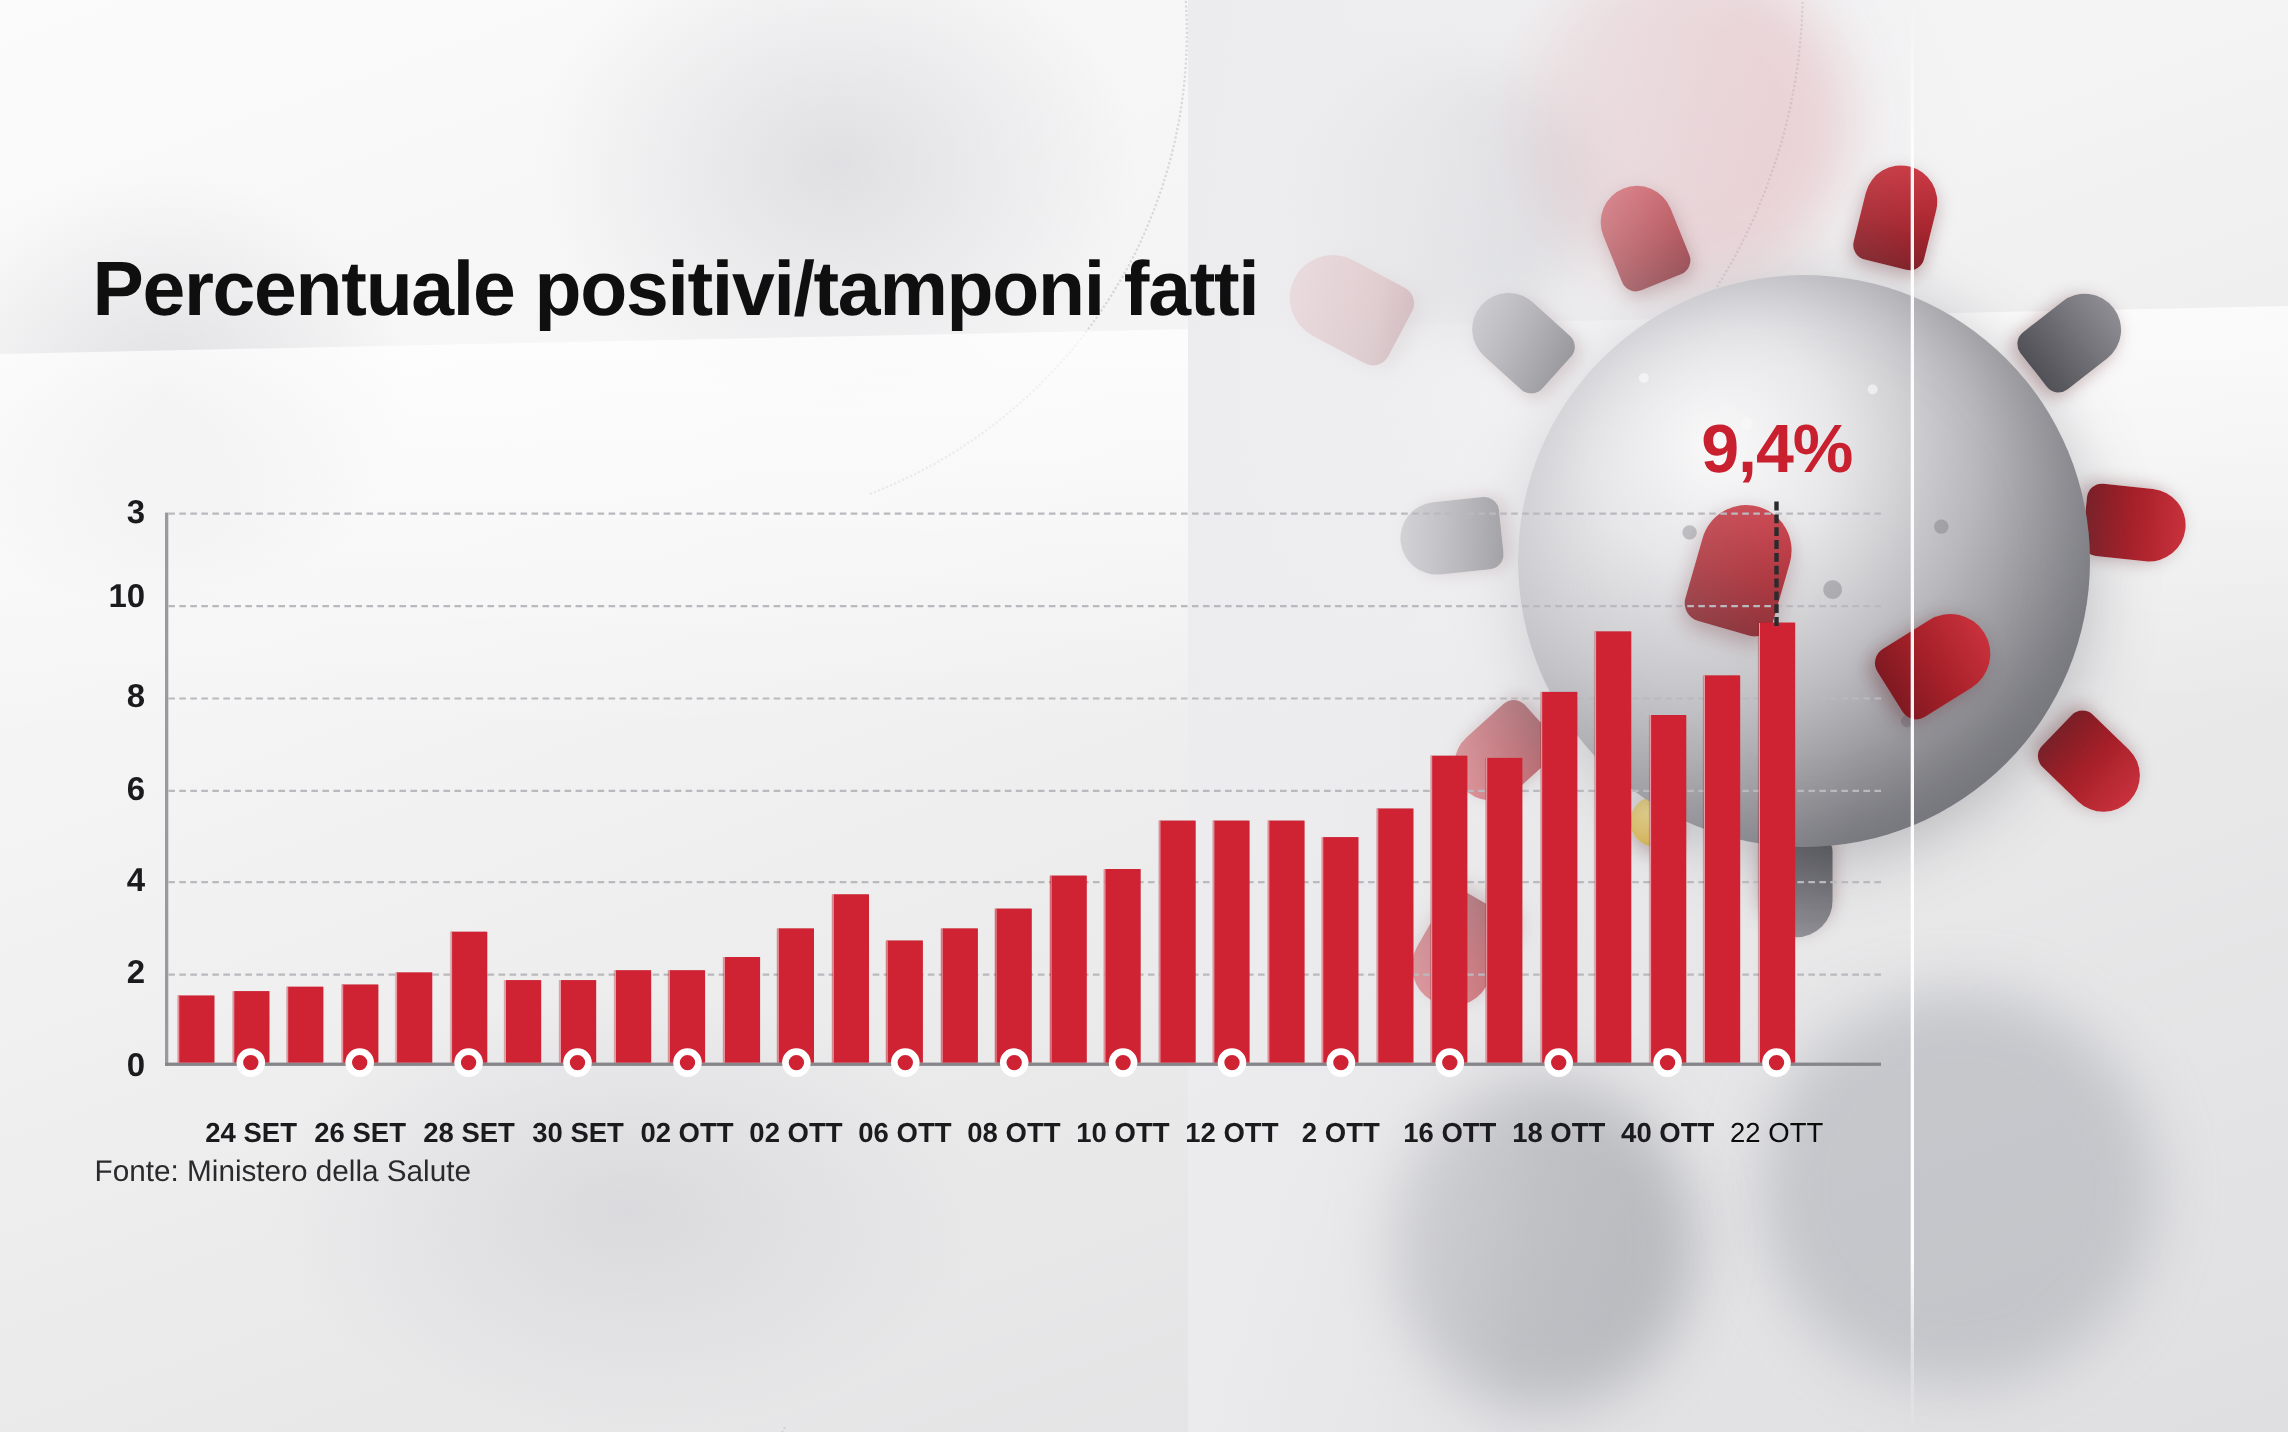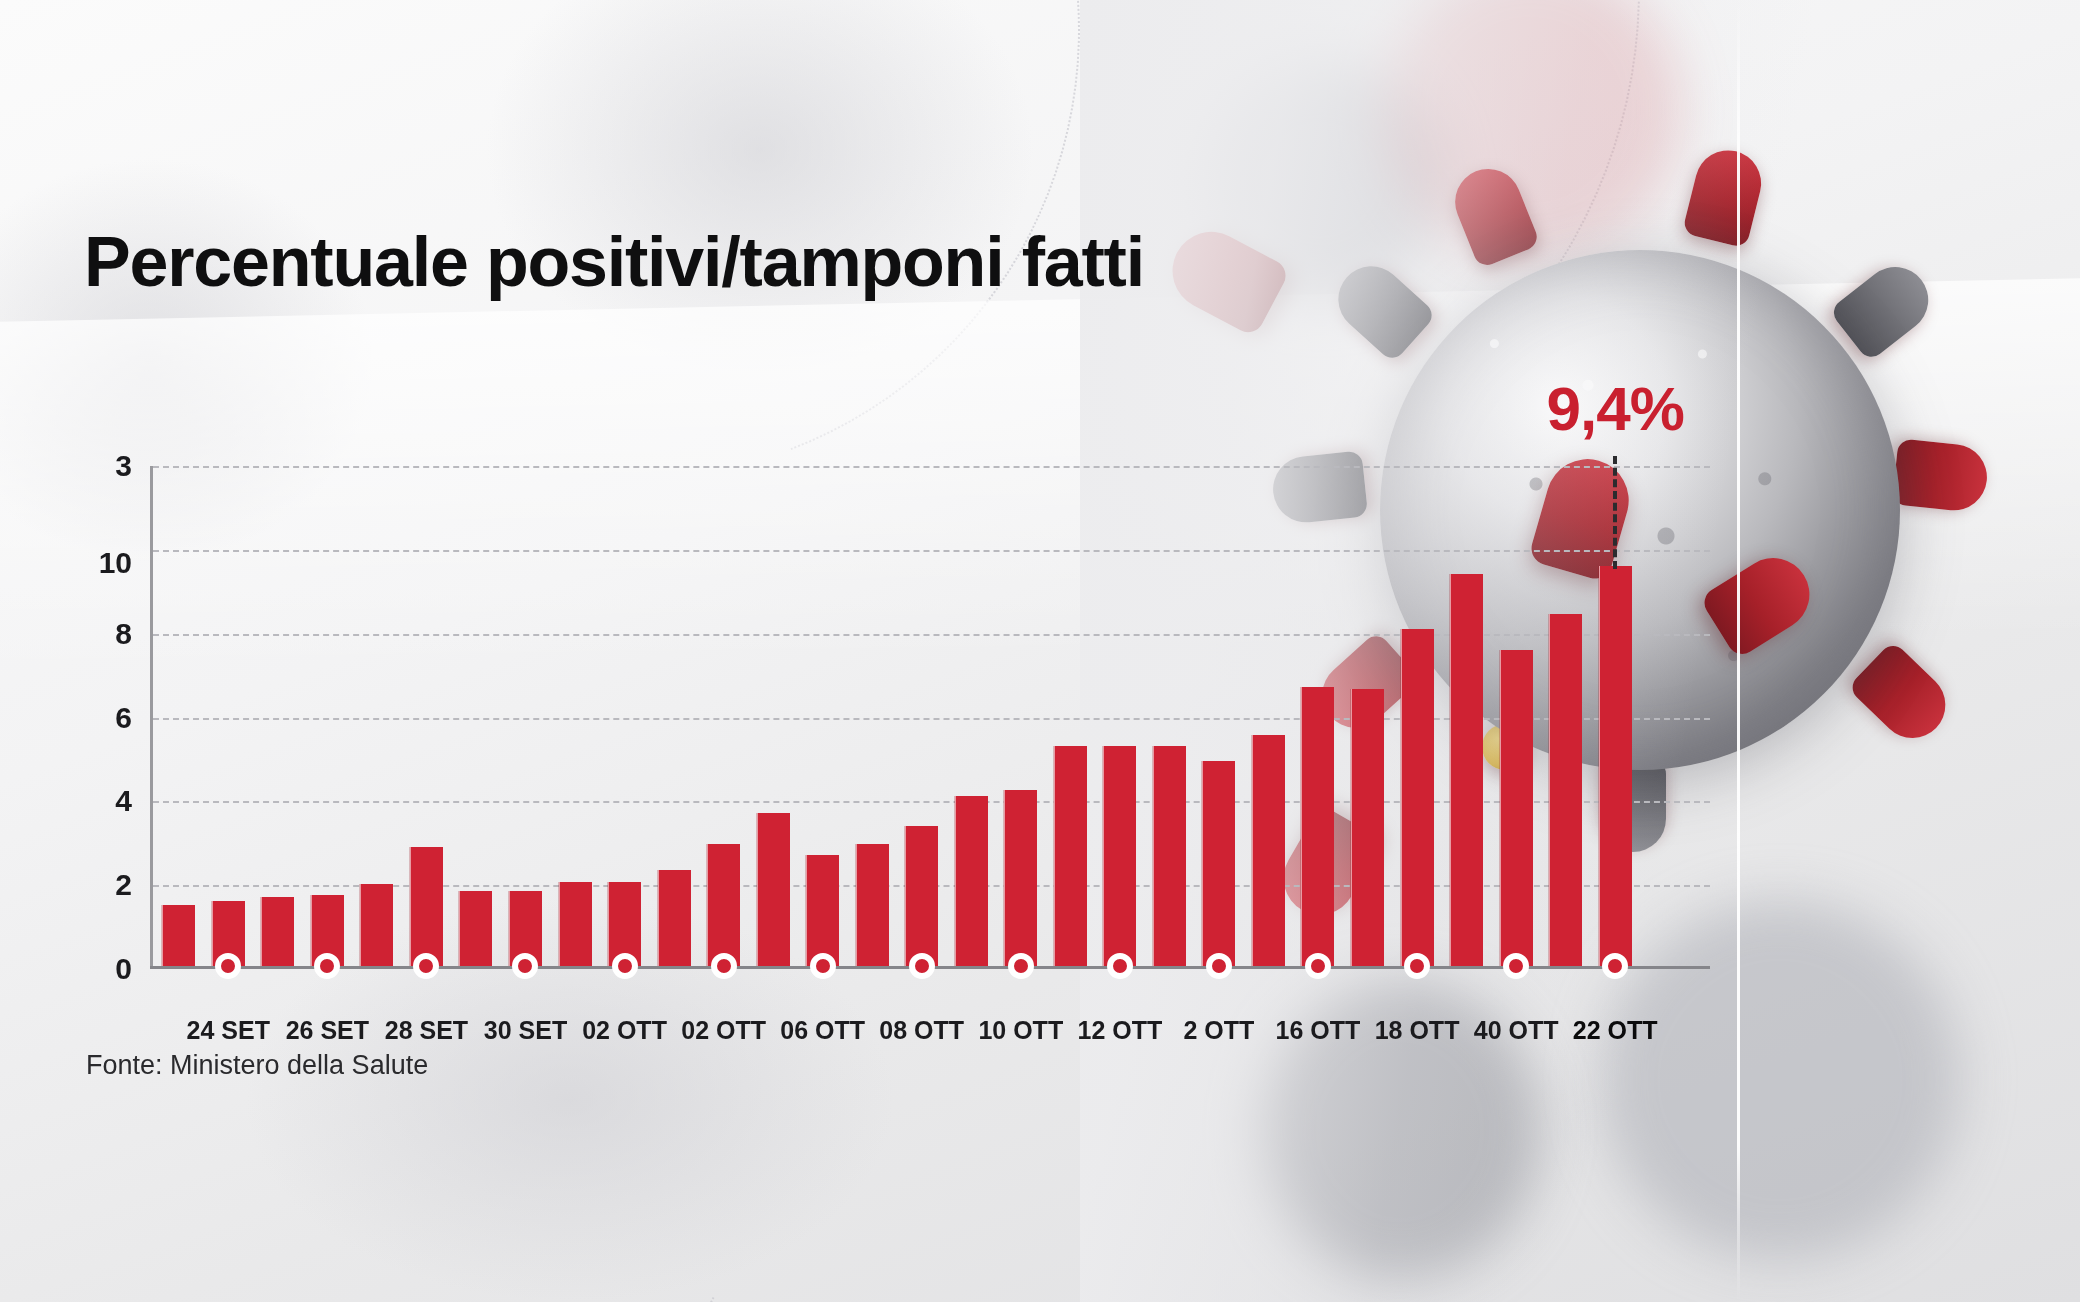--- a/index.html
+++ b/index.html
@@ -158,21 +158,21 @@
   }
   #xlabels {
     position:absolute; left:4px; right:0; top:503px; height:46px;
     display:flex; z-index:9;align-items:center;
   }
   .xlab-slot { flex:1 1 0; position:relative; }
   .xlab {
     position:absolute; top:24px; left:50%; transform:translateX(-50%);
     font-size:25px; font-weight:700; color:#1b1b1e; white-space:nowrap;
   }
-  .xlab.highlight { color:#0b0b0c; font-weight:700; }
+  .xlab.highlight { color:#0b0b0c; font-weight:400; }
 
   
   #callout-value {
     position:absolute; z-index:12;
     font-size:62px; font-weight:700; color:#c9202f;
     letter-spacing:-1px; white-space:nowrap;
     transform:translate(-50%,-100%);
   }
   #callout-stem {
     position:absolute; z-index:11; width:0;
@@ -236,21 +236,21 @@
         <div class="gridline" style="top: 167.667px;"></div>
         <div class="gridline" style="top: 83.8333px;"></div>
         <div class="gridline" style="top: 0px;"></div>
       </div>
     <div id="yticks">
         <div class="ytick" style="top: 503px;">0</div>
         <div class="ytick" style="top: 419.167px;">2</div>
         <div class="ytick" style="top: 335.333px;">4</div>
         <div class="ytick" style="top: 251.5px;">6</div>
         <div class="ytick" style="top: 167.667px;">8</div>
-        <div class="ytick" style="top: 97px;">10</div>
+        <div class="ytick" style="top: 77px;">10</div>
         <div class="ytick" style="top: 0px;">3</div>
       </div>
     <div id="bars">
         <div class="bar-slot">
           <div class="bar" title="23 SET: 1.45" style="height: 60.7792px; background: rgb(207, 34, 51);"></div>
         </div>
         <div class="bar-slot">
           <div class="bar" title="24 SET: 1.55" style="height: 64.9708px; background: rgb(207, 34, 51);"></div>
           <div class="tickdot"></div>
         </div>

